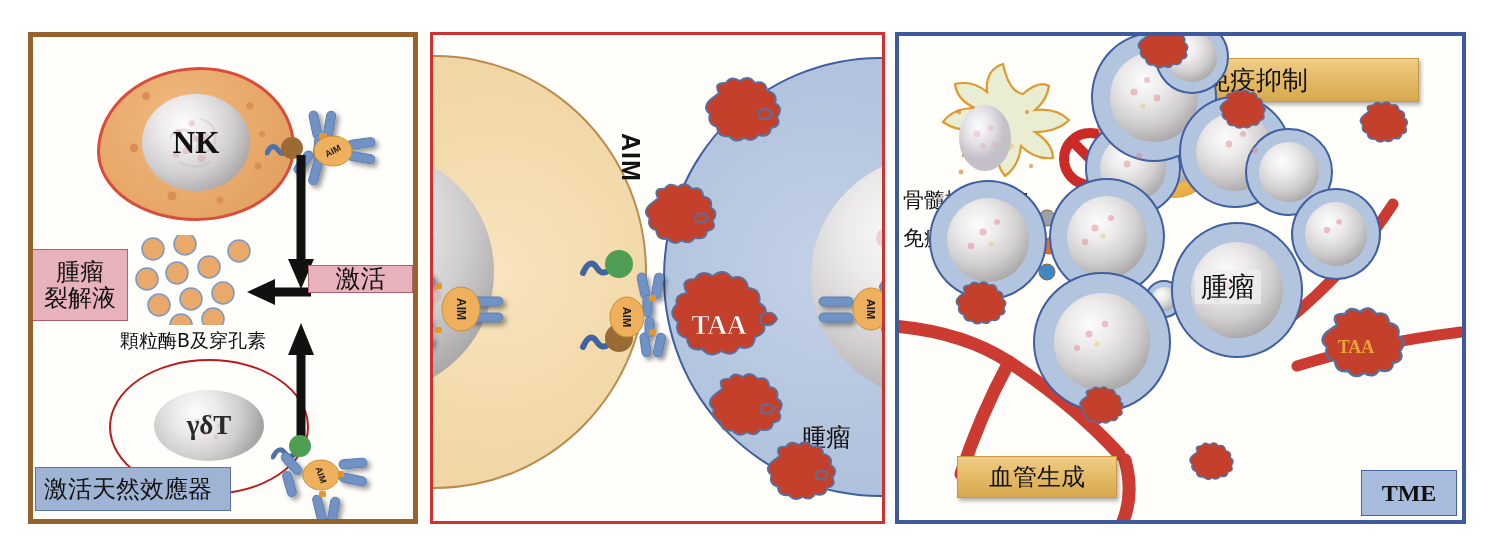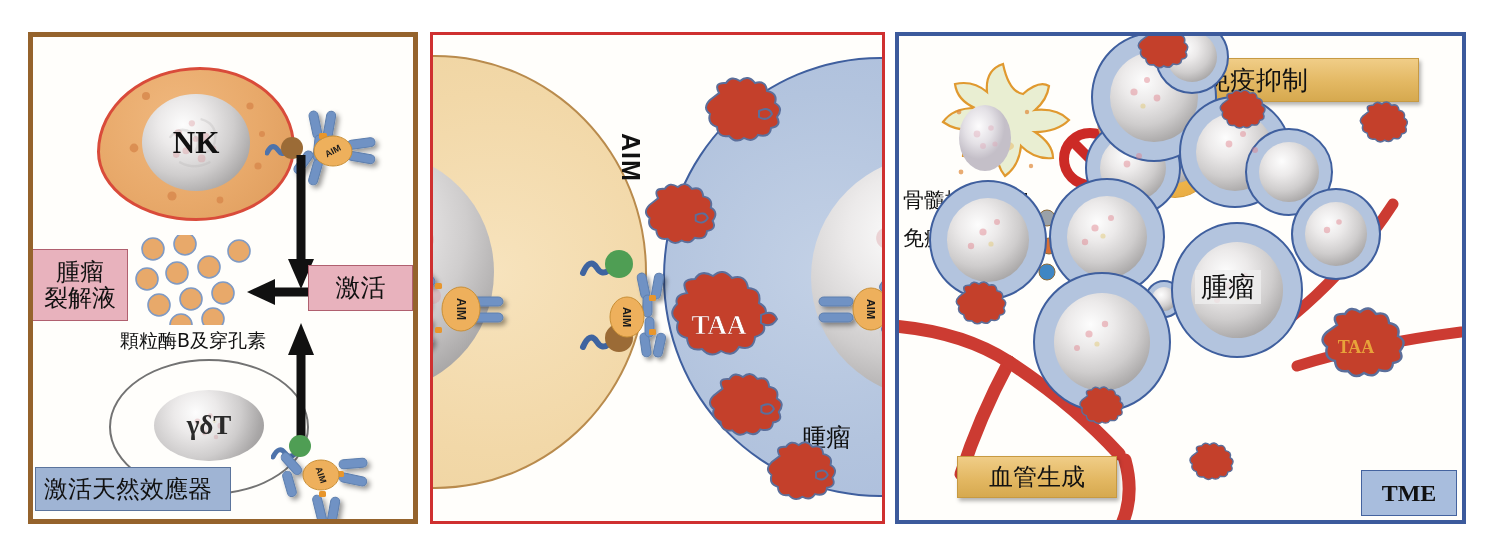--- a/index.html
+++ b/index.html
@@ -139,27 +139,27 @@
           <circle cx="78" cy="84" r="11"></circle>
           <circle cx="104" cy="16" r="11"></circle>
       </g>
     </svg>
 
     <svg class="lbl" style="left:214px;top:240px" width="66" height="34">
       <path d="M64 15 L22 15" stroke="#111" stroke-width="9"></path>
       <path d="M0 15 L28 2 L28 28 Z" fill="#111"></path>
     </svg>
 
-    <div class="badge badge-pink cjk" style="left:275px;top:228px;width:105px;height:46px;font-size:25px;">
+    <div class="badge badge-pink cjk" style="left:275px;top:228px;width:105px;height:28px;font-size:25px;">
       <span>激活</span>
     </div>
 
     <div class="lbl cjk" style="left:87px;top:292px;font-size:19px;color:#111;">顆粒酶B及穿孔素</div>
 
-    <div class="oval" style="left:76px;top:322px;width:196px;height:132px;border:2px solid #737373;
+    <div class="oval" style="left:76px;top:322px;width:196px;height:132px;border:2px solid #b91c1c;
                 background:#fffefb;border-radius:50%;">
       <div class="nucleus" style="left:22%;top:22%;width:56%;height:54%;">
         <svg width="100%" height="100%" viewBox="0 0 100 100">
           <g opacity=".30" fill="#d08b92">
             <circle cx="34" cy="44" r="4"></circle>
               <circle cx="52" cy="36" r="3.4"></circle>
               <circle cx="66" cy="50" r="4"></circle>
             <circle cx="44" cy="60" r="3.6"></circle>
               <circle cx="60" cy="66" r="3.2"></circle>
           </g>

